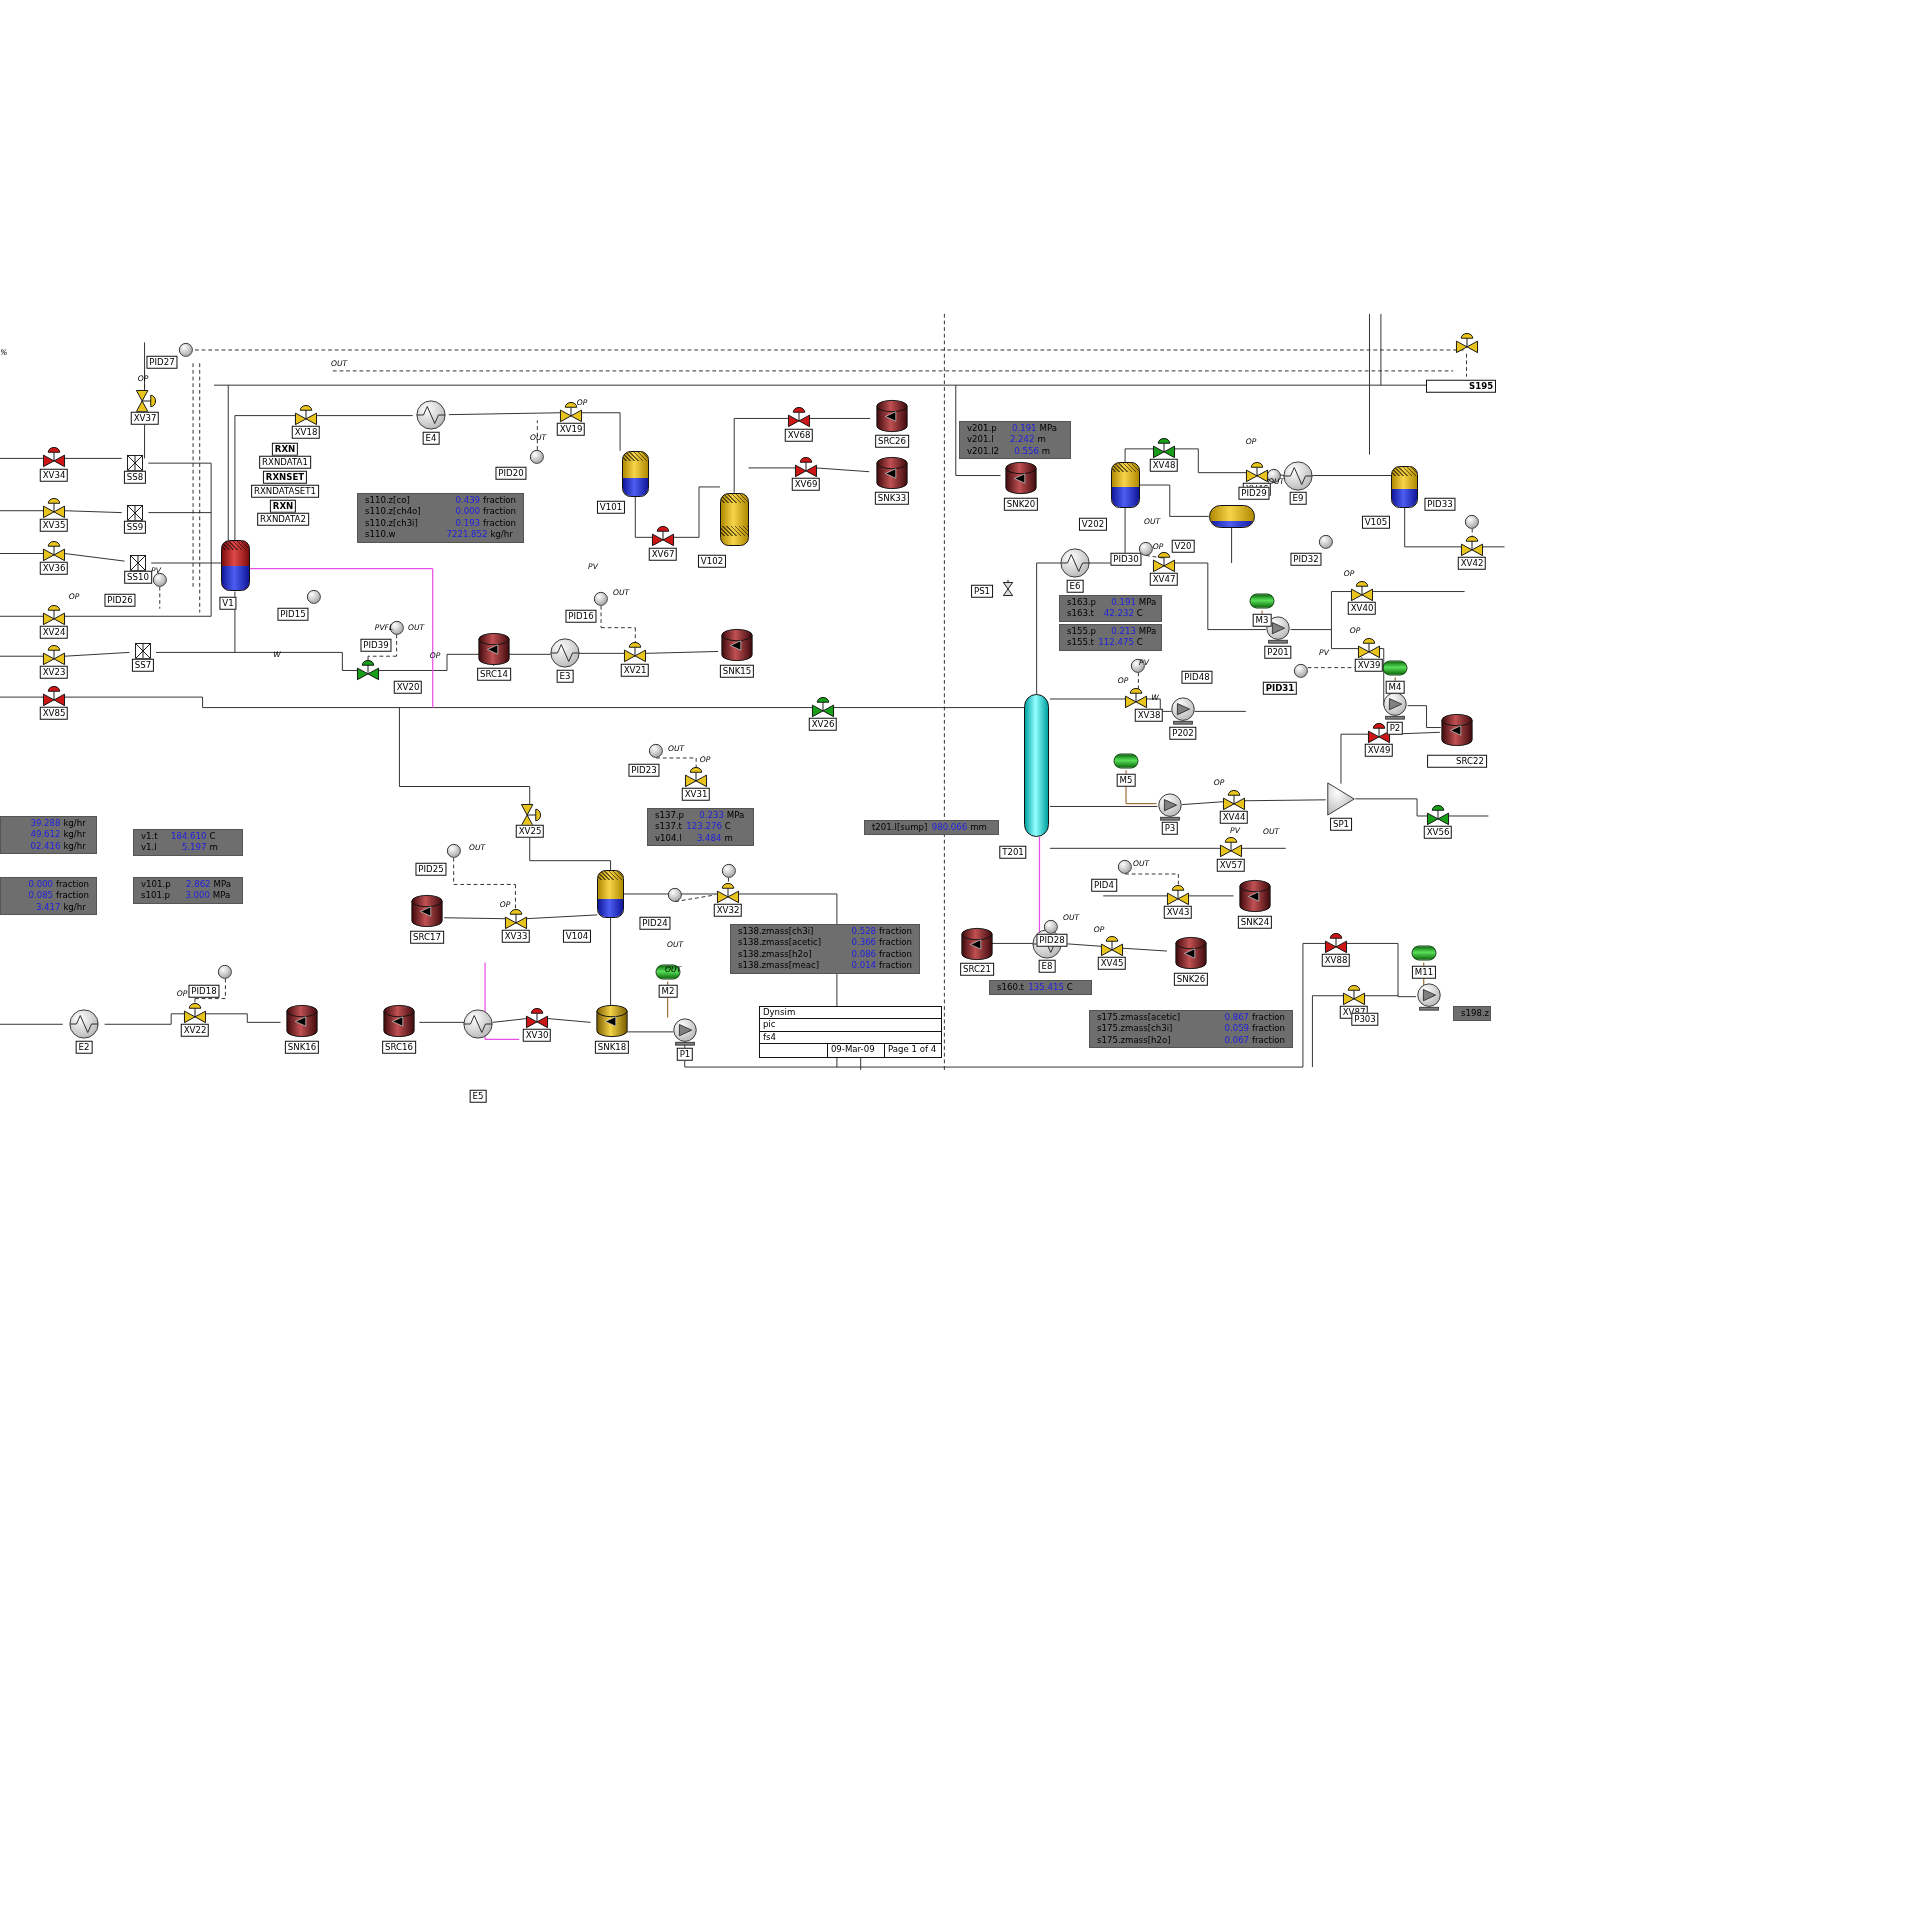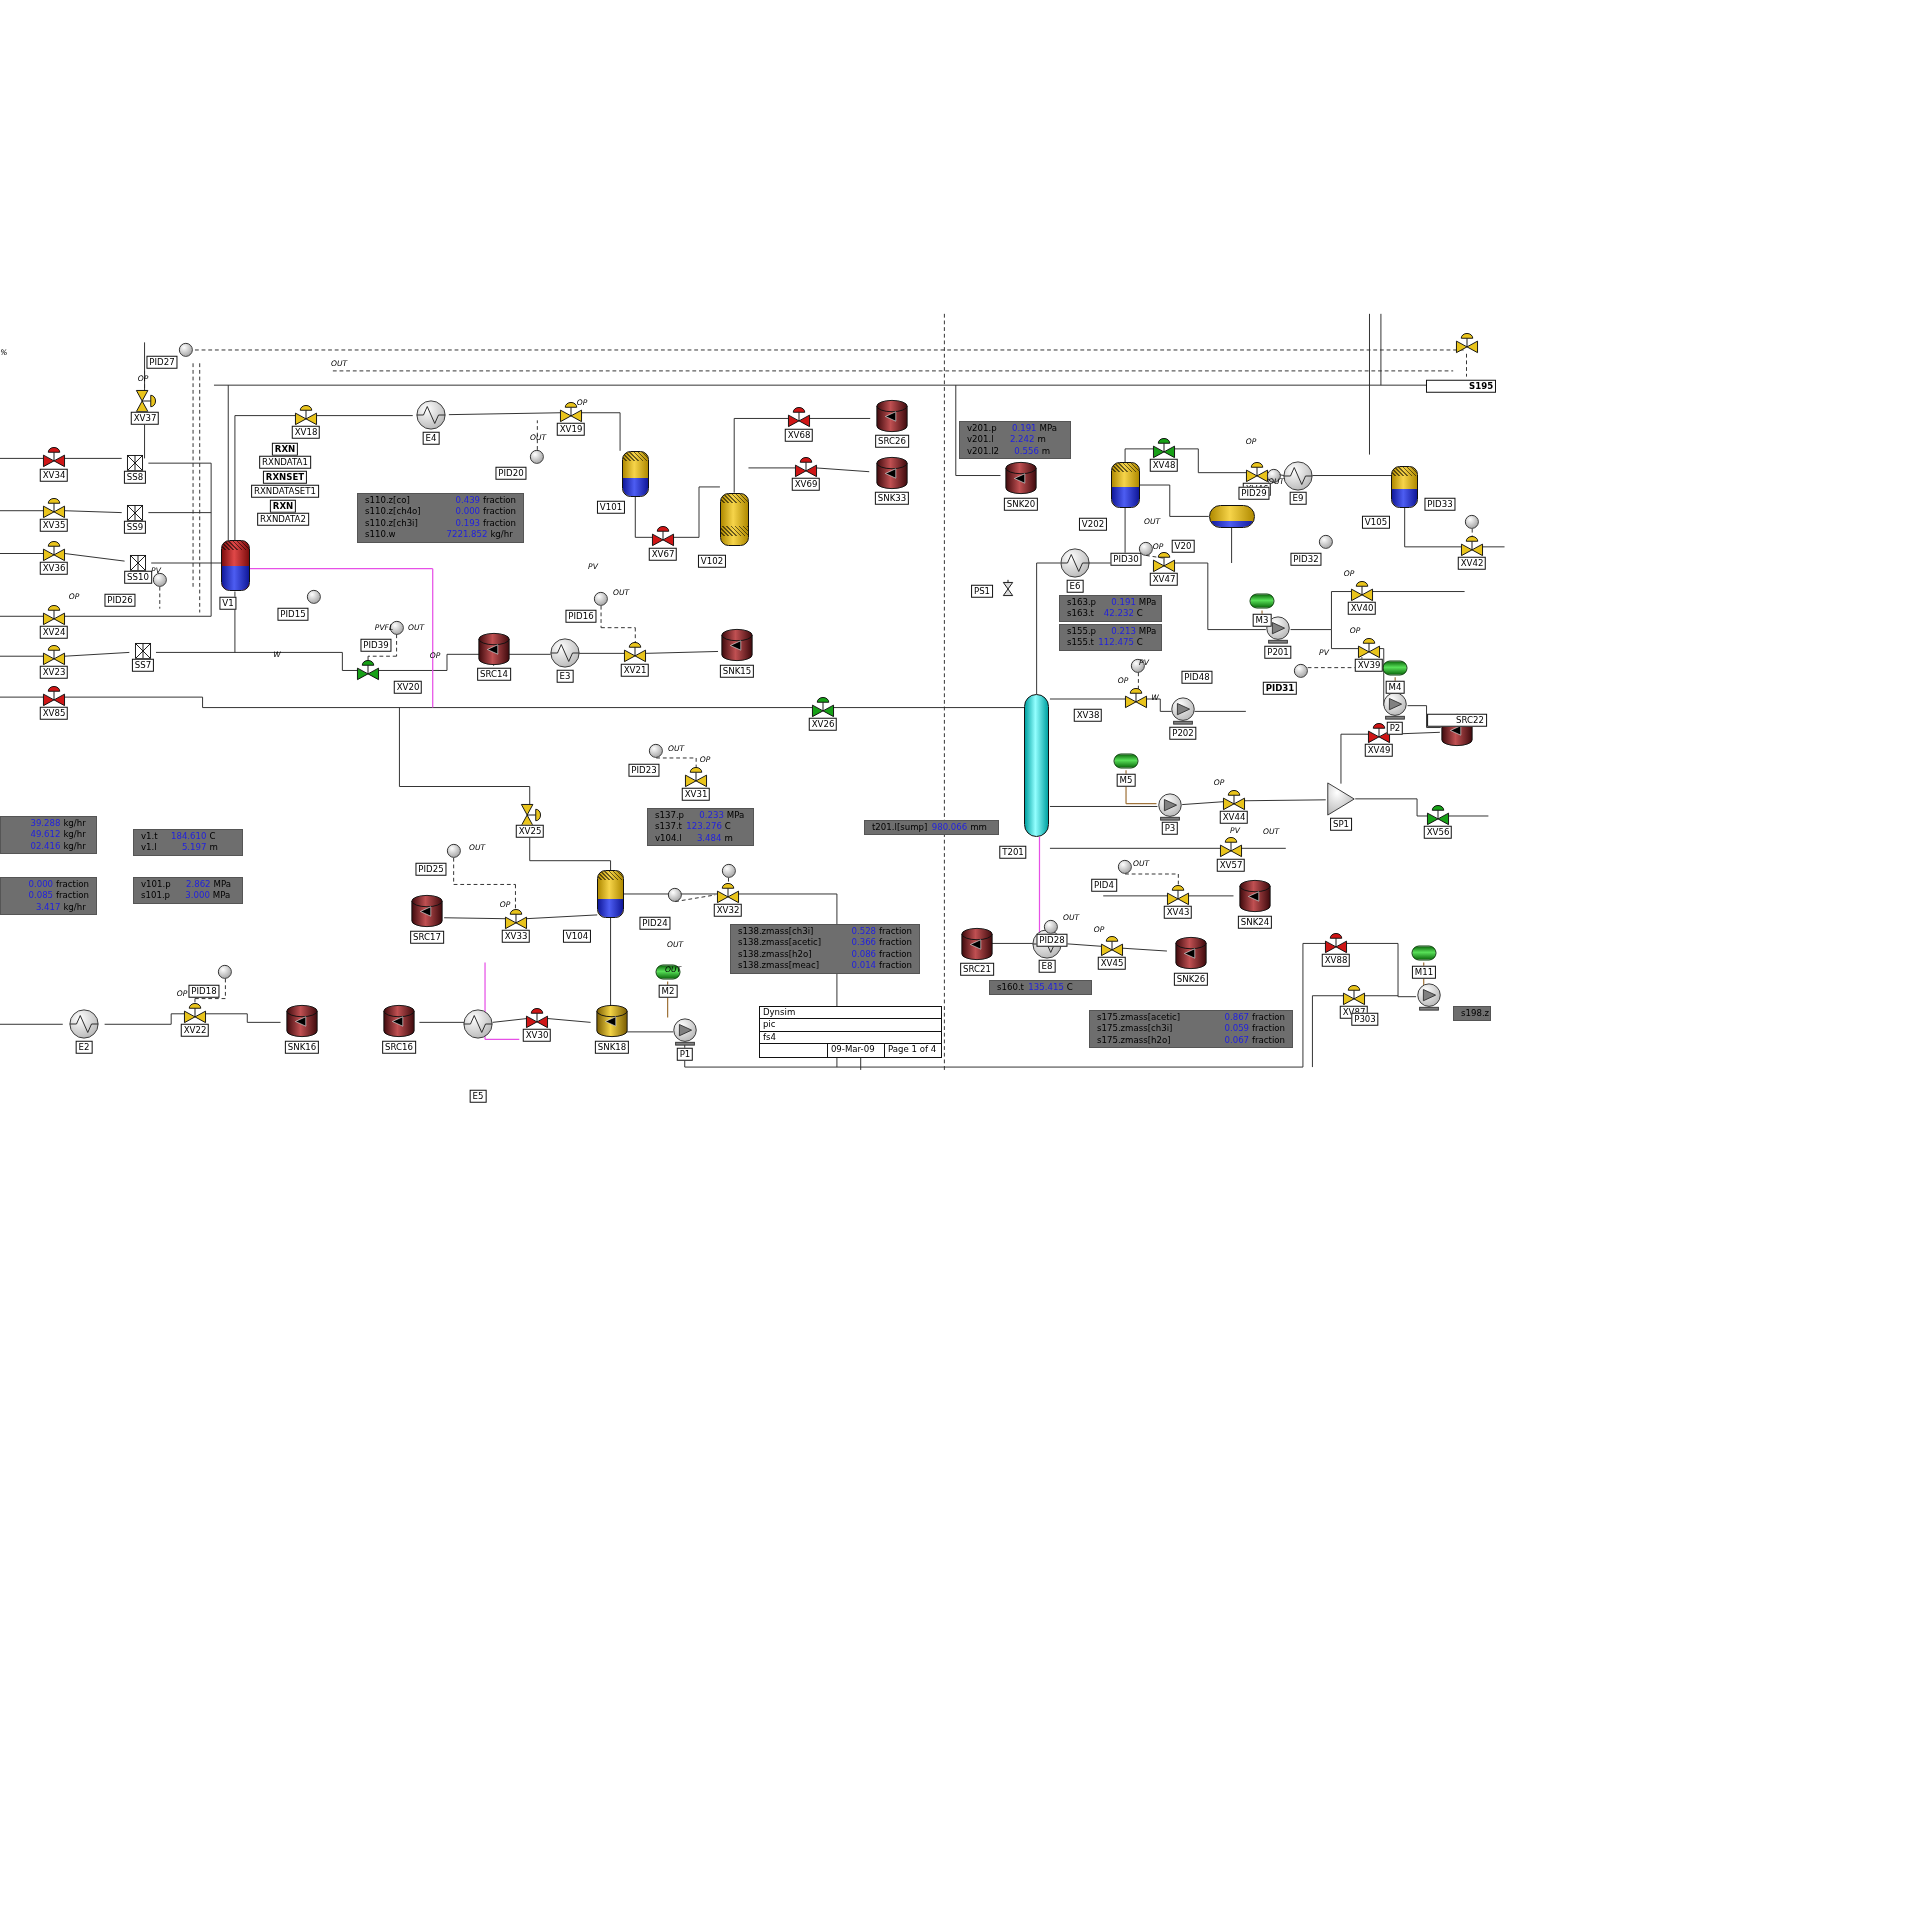--- a/index.html
+++ b/index.html
@@ -416,21 +416,21 @@
         <path d="M13 15 L2 9 L2 21 L13 15 L24 9 L24 21 Z" fill="#e9c41c" stroke="#111"></path>
         <line x1="13" y1="15" x2="13" y2="6" stroke="#111"></line>
         <path d="M7 6 A6 5 0 0 1 19 6 Z" fill="#e9c41c" stroke="#111"></path>
       </svg></div>
     <div class="lbl" style="left: 1369px; top: 665px;">XV39</div>
     <div class="comp" style="left: 1136px; top: 699px;"><svg width="25" height="23" viewBox="0 0 26 24">
         <path d="M13 15 L2 9 L2 21 L13 15 L24 9 L24 21 Z" fill="#e9c41c" stroke="#111"></path>
         <line x1="13" y1="15" x2="13" y2="6" stroke="#111"></line>
         <path d="M7 6 A6 5 0 0 1 19 6 Z" fill="#e9c41c" stroke="#111"></path>
       </svg></div>
-    <div class="lbl" style="left: 1088px; top: 715px;">XV38</div>
+    <div class="lbl" style="left: 1149px; top: 715px;">XV38</div>
     <div class="comp" style="left: 1379px; top: 734px;"><svg width="25" height="23" viewBox="0 0 26 24">
         <path d="M13 15 L2 9 L2 21 L13 15 L24 9 L24 21 Z" fill="#cf1616" stroke="#111"></path>
         <line x1="13" y1="15" x2="13" y2="6" stroke="#111"></line>
         <path d="M7 6 A6 5 0 0 1 19 6 Z" fill="#cf1616" stroke="#111"></path>
       </svg></div>
     <div class="lbl" style="left: 1379px; top: 750px;">XV49</div>
     <div class="comp" style="left: 1234px; top: 801px;"><svg width="25" height="23" viewBox="0 0 26 24">
         <path d="M13 15 L2 9 L2 21 L13 15 L24 9 L24 21 Z" fill="#e9c41c" stroke="#111"></path>
         <line x1="13" y1="15" x2="13" y2="6" stroke="#111"></line>
         <path d="M7 6 A6 5 0 0 1 19 6 Z" fill="#e9c41c" stroke="#111"></path>
@@ -529,21 +529,21 @@
         <path d="M3 8 L3 29 A16 6 0 0 0 35 29 L35 8" fill="url(#gTankM)" stroke="#111"></path>
         <ellipse cx="19" cy="8" rx="16" ry="6" fill="url(#gTankM)" stroke="#111"></ellipse>
         <path d="M12 19 L23 14 L23 24 Z" fill="#000" stroke="#ddd" stroke-width="0.7"></path>
       </svg></div>
     <div class="lbl" style="left: 1021px; top: 504px;">SNK20</div>
     <div class="comp" style="left: 1457px; top: 730px;"><svg width="36" height="35" viewBox="0 0 38 37">
         <path d="M3 8 L3 29 A16 6 0 0 0 35 29 L35 8" fill="url(#gTankM)" stroke="#111"></path>
         <ellipse cx="19" cy="8" rx="16" ry="6" fill="url(#gTankM)" stroke="#111"></ellipse>
         <path d="M12 19 L23 14 L23 24 Z" fill="#000" stroke="#ddd" stroke-width="0.7"></path>
       </svg></div>
-    <div class="lbl" style="left: 1457px; top: 720px; padding-left: 28px;">SRC22</div>
+    <div class="lbl" style="left: 1457px; top: 761px; padding-left: 28px;">SRC22</div>
     <div class="comp" style="left: 1255px; top: 896px;"><svg width="36" height="35" viewBox="0 0 38 37">
         <path d="M3 8 L3 29 A16 6 0 0 0 35 29 L35 8" fill="url(#gTankM)" stroke="#111"></path>
         <ellipse cx="19" cy="8" rx="16" ry="6" fill="url(#gTankM)" stroke="#111"></ellipse>
         <path d="M12 19 L23 14 L23 24 Z" fill="#000" stroke="#ddd" stroke-width="0.7"></path>
       </svg></div>
     <div class="lbl" style="left: 1255px; top: 922px;">SNK24</div>
     <div class="comp" style="left: 977px; top: 944px;"><svg width="36" height="35" viewBox="0 0 38 37">
         <path d="M3 8 L3 29 A16 6 0 0 0 35 29 L35 8" fill="url(#gTankM)" stroke="#111"></path>
         <ellipse cx="19" cy="8" rx="16" ry="6" fill="url(#gTankM)" stroke="#111"></ellipse>
         <path d="M12 19 L23 14 L23 24 Z" fill="#000" stroke="#ddd" stroke-width="0.7"></path>

